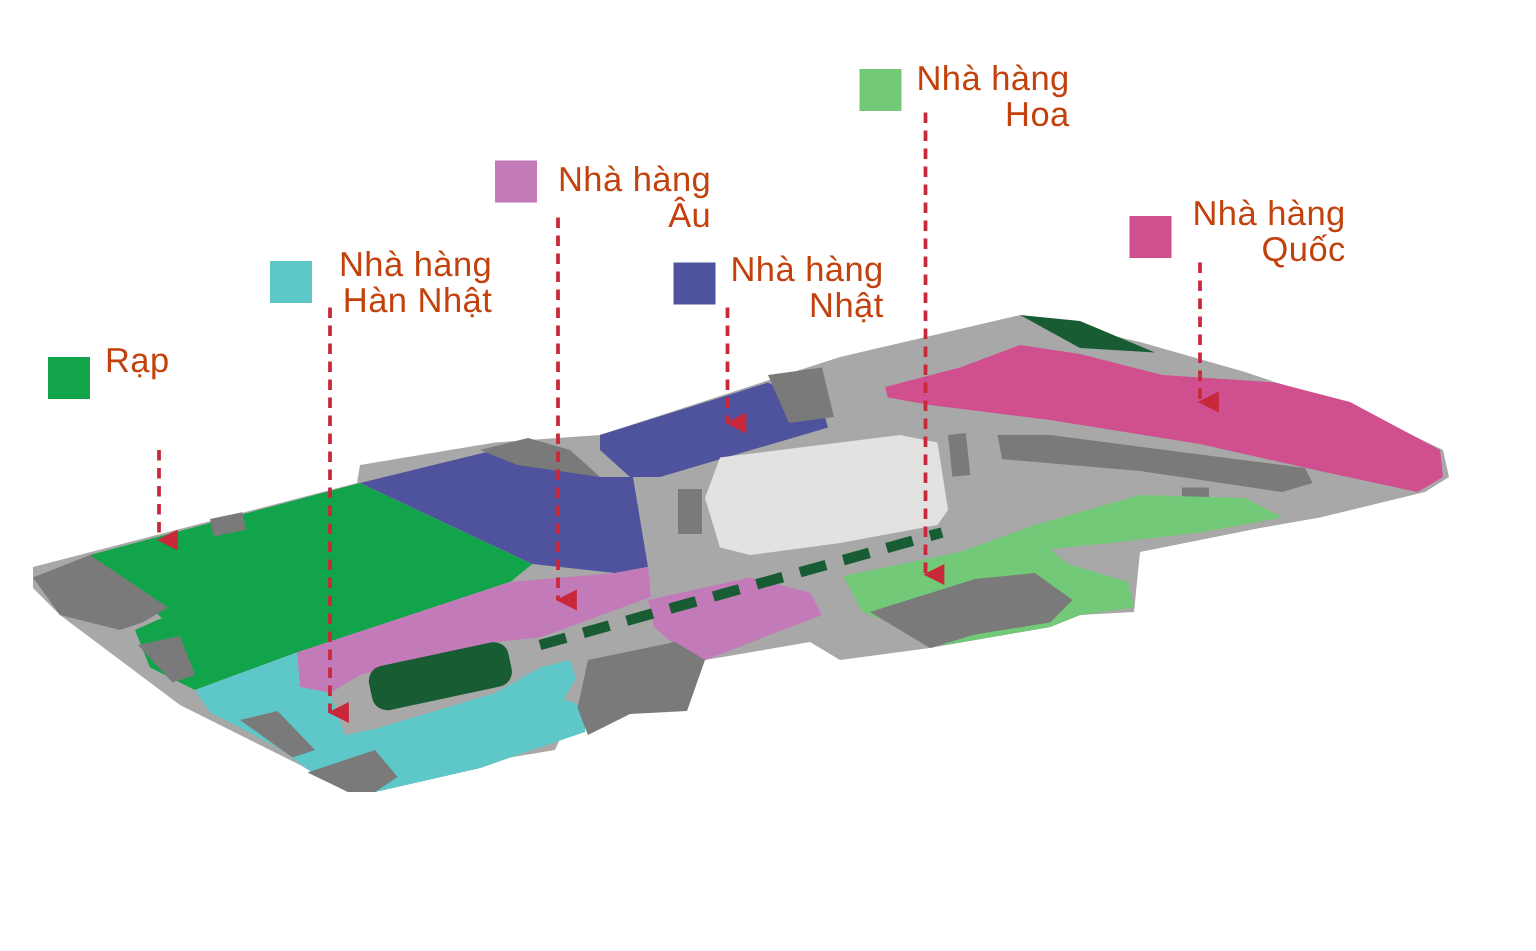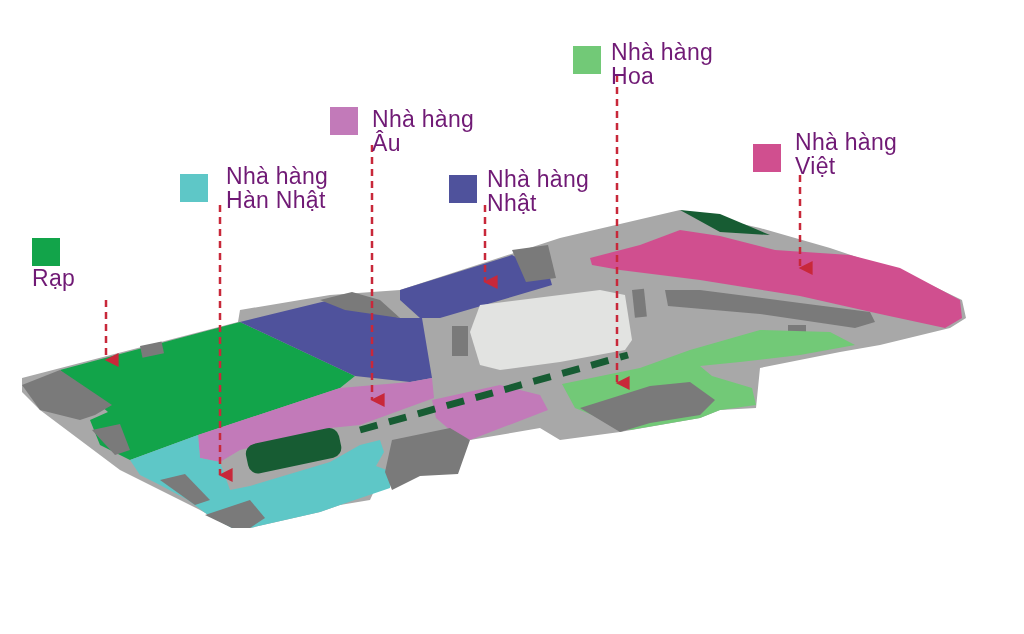--- a/index.html
+++ b/index.html
@@ -1,21 +1,21 @@
 <!DOCTYPE html>
 <html><head>
   <meta charset="utf-8">
   <style>
     html, body { margin: 0; padding: 0; background: #ffffff; }
     body { width: 1024px; height: 634px; position: relative; overflow: hidden;
            font-family: "Liberation Sans", "DejaVu Sans", sans-serif; }
     #map { position: absolute; left: 0; top: 0; width: 1024px; height: 634px; }
     .legend { position: absolute; display: flex; align-items: flex-start; }
     .swatch { width: 28px; height: 28px; flex: none; }
-    .label { color: #701a75; font-size: 23px; line-height: 24px; text-align: left;
+    .label { color: #c2410c; font-size: 23px; line-height: 24px; text-align: right;
              letter-spacing: 0.3px; font-weight: 300; }
   </style>
 </head>
 <body>
 
 <svg id="map" viewBox="0 0 1024 634" xmlns="http://www.w3.org/2000/svg">
   <defs>
     <marker id="arrowhead" viewBox="0 0 10 10" refX="5" refY="9" markerWidth="14" markerHeight="16" orient="auto-start-reverse" markerUnits="userSpaceOnUse">
       <path d="M0,0 L10,0 L5,10 Z" fill="#c8283a"></path>
     </marker>
@@ -62,21 +62,21 @@
   <line x1="360" y1="430" x2="628" y2="355" stroke="#175c33" stroke-width="7" stroke-dasharray="18 12"></line>
 
   <line x1="106" y1="300" x2="106" y2="360" stroke="#c8283a" stroke-width="2.5" stroke-dasharray="7 5" marker-end="url(#arrowhead)"></line>
   <line x1="220" y1="205" x2="220" y2="475" stroke="#c8283a" stroke-width="2.5" stroke-dasharray="7 5" marker-end="url(#arrowhead)"></line>
   <line x1="372" y1="145" x2="372" y2="400" stroke="#c8283a" stroke-width="2.5" stroke-dasharray="7 5" marker-end="url(#arrowhead)"></line>
   <line x1="485" y1="205" x2="485" y2="282" stroke="#c8283a" stroke-width="2.5" stroke-dasharray="7 5" marker-end="url(#arrowhead)"></line>
   <line x1="617" y1="75" x2="617" y2="383" stroke="#c8283a" stroke-width="2.5" stroke-dasharray="7 5" marker-end="url(#arrowhead)"></line>
   <line x1="800" y1="175" x2="800" y2="268" stroke="#c8283a" stroke-width="2.5" stroke-dasharray="7 5" marker-end="url(#arrowhead)"></line>
 </svg>
 
-<div class="legend" style="left:32px; top:228px;flex-direction:column;">
+<div class="legend" style="left:32px; top:228px;">
   <div class="swatch" style="background:#12a44a; margin-top:10px; margin-right:10px;"></div>
   <div class="label">
     <div>Rạp</div>
   </div>
 </div>
 
 <div class="legend" style="left:180px; top:164px;">
   <div class="swatch" style="background:#5ec7c7; margin-top:10px; margin-right:18px;"></div>
   <div class="label">
     <div>Nhà hàng</div>
@@ -105,15 +105,15 @@
   <div class="label">
     <div>Nhà hàng</div>
     <div>Hoa</div>
   </div>
 </div>
 
 <div class="legend" style="left:753px; top:130px;">
   <div class="swatch" style="background:#d04f8f; margin-top:14px; margin-right:14px;"></div>
   <div class="label">
     <div>Nhà hàng</div>
-    <div>Việt</div>
+    <div>Quốc</div>
   </div>
 </div>
 
 </body></html>

